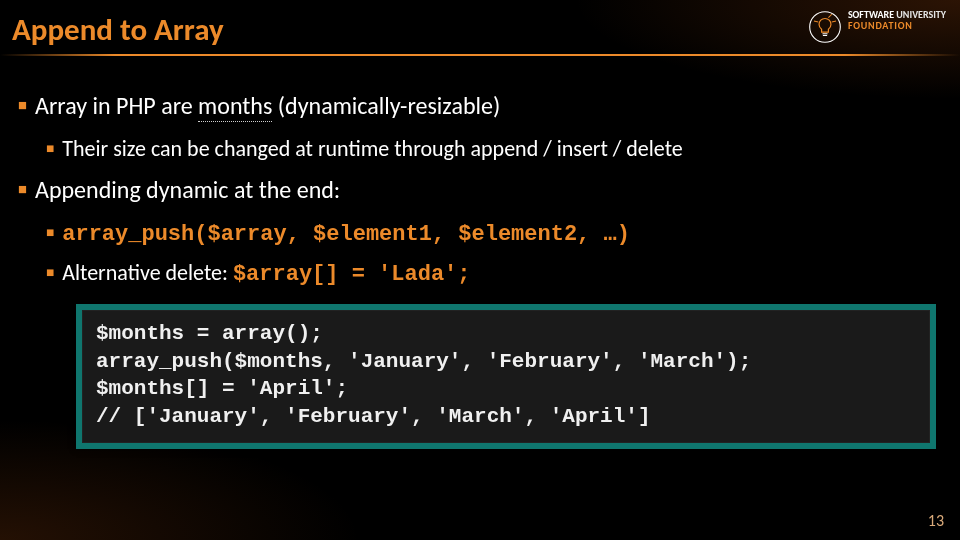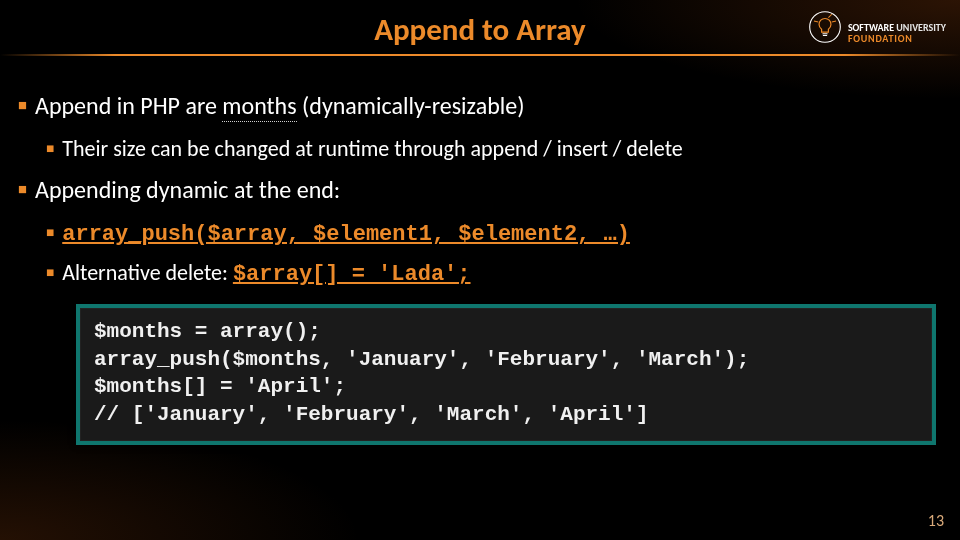--- a/index.html
+++ b/index.html
@@ -13,42 +13,41 @@
     color: #fff;
     position: relative;
   }
   
   .header {
     position: absolute;
     top: 10px;
     left: 12px;
     right: 12px;
     padding-bottom: 6px;
-    text-align: center;
   }
   .title {
     color: #ec8a2a;
     font-size: 31px;
     font-weight: 700;
   }
   .underline {
     position: absolute;
     top: 54px;
     left: 0;
     right: 0;
     height: 2px;
     background: linear-gradient(90deg, transparent 0%, #ec8a2a 12%, #ec8a2a 88%, transparent 100%);
   }
   
   .logo {
     position: absolute;
     top: 10px;
     right: 14px;
     display: flex;
-    align-items: flex-end;
+    align-items: flex-start;
     gap: 6px;
   }
   .logo svg { display: block; }
   .logo-text {
     font-size: 10px;
     line-height: 1.05;
     color: #bbb;
     font-weight: 600;
   }
   .logo-text .sw { color: #fff; }
@@ -73,29 +72,28 @@
   }
   .txt { flex: 1; line-height: 1.35; }
   .underline-dot {
     border-bottom: 1px dotted #cfcfcf;
     padding-bottom: 1px;
   }
   .mono {
     font-family: Consolas, "Courier New", monospace;
     color: #ec8a2a;
     font-weight: 600;
-    text-decoration: underline;
   }
   
   .codebox {
     margin: 14px 0 0 58px;
     width: 860px;
     max-width: calc(100% - 58px);
     background: #1a1a1a;
-    border: 4px solid #0f766e;
+    border: 6px solid #0f766e;
     box-shadow: inset 0 0 0 1px rgba(255,255,255,0.04), 0 0 6px rgba(0,0,0,0.6);
     padding: 10px 14px 12px 14px;
     font-family: Consolas, "Courier New", monospace;
     font-size: 21px;
     font-weight: 600;
     color: #f0f0f0;
     line-height: 1.32;
     white-space: pre;
   }
   
@@ -129,21 +127,21 @@
     <div><span class="sw">SOFTWARE</span> <span class="univ">UNIVERSITY</span></div>
     <div class="found">FOUNDATION</div>
   </div>
 </div>
 
 <div class="content">
 
   <div class="b1">
     <span class="sq">■</span>
     <span class="txt">
-      <span>Append in PHP are </span><span class="underline-dot">months</span><span> (dynamically-resizable)</span>
+      <span>Array in PHP are </span><span class="underline-dot">months</span><span> (dynamically-resizable)</span>
     </span>
   </div>
 
   <div class="b2">
     <span class="sq">■</span>
     <span class="txt">Their size can be changed at runtime through append / insert / delete</span>
   </div>
 
   <div class="b1">
     <span class="sq">■</span>

